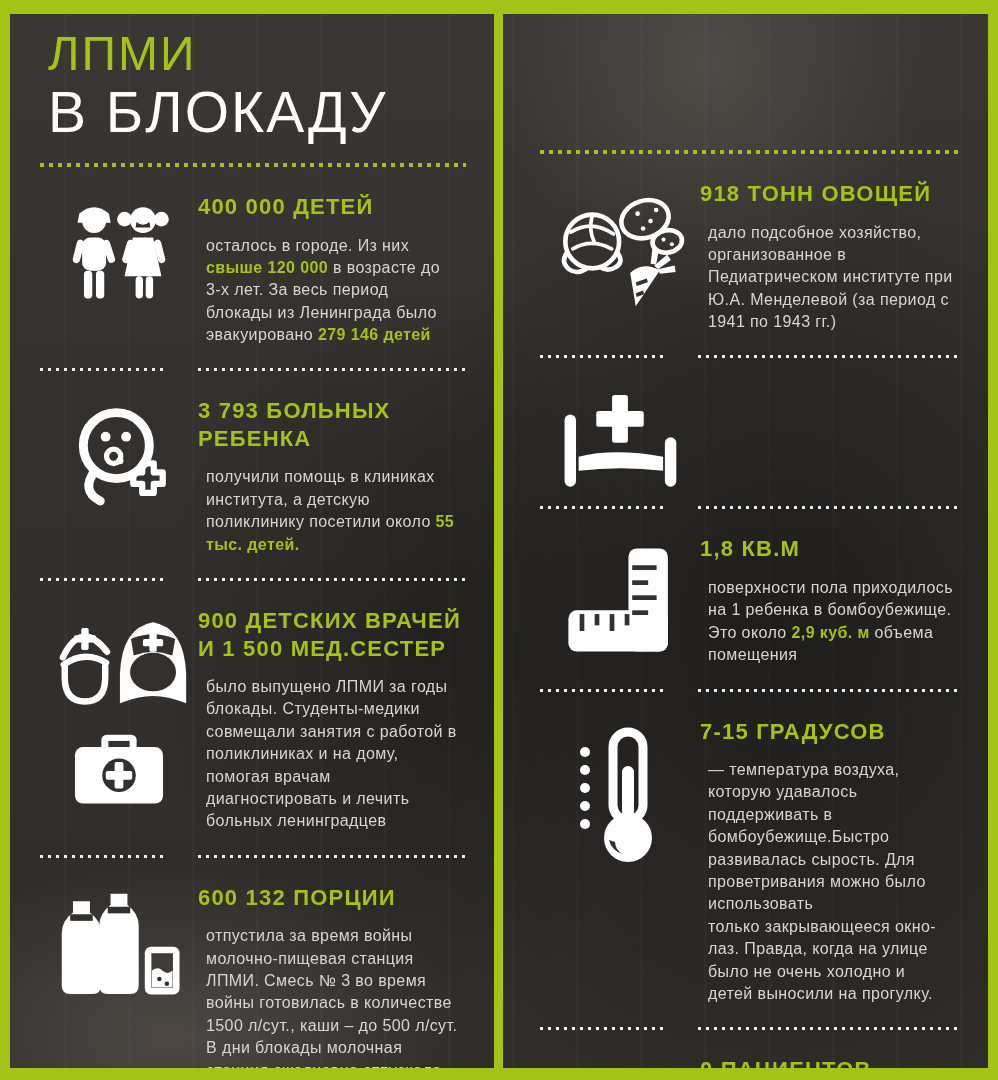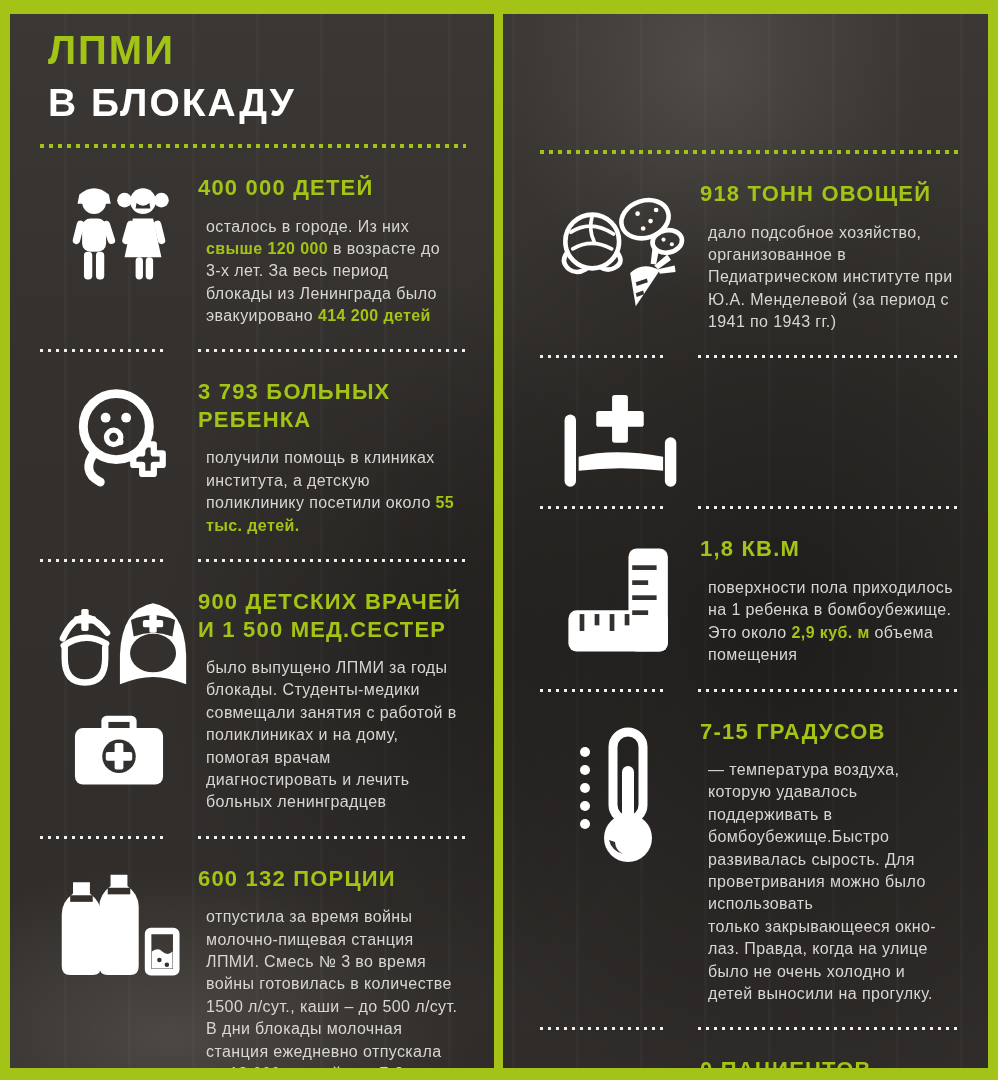--- a/index.html
+++ b/index.html
@@ -19,22 +19,22 @@
   .frame-bottom{bottom:0;left:0;right:0;height:12px;}
   .frame-left{top:0;left:0;bottom:0;width:10px;}
   .frame-right{top:0;right:0;bottom:0;width:10px;}
   .center-divider{top:0;bottom:0;left:494px;width:9px;}
 
   .col{position:absolute;z-index:2;}
   .col-left{left:40px;top:22px;width:426px;}
   .col-right{left:540px;top:150px;width:422px;}
 
   .title{line-height:1.0;margin:8px 0 0 8px;}
-  .title .t1{font-size:40px;font-weight:700;letter-spacing:2px;color:var(--accent,#a3c416);}
-  .title .t2{font-size:39px;font-weight:700;letter-spacing:2px;color:#ffffff;margin-top:13px;}
+  .title .t1{font-size:48px;font-weight:400;letter-spacing:2px;color:var(--accent,#a3c416);}
+  .title .t2{font-size:57px;font-weight:400;letter-spacing:2px;color:#ffffff;margin-top:6px;}
 
   .rule-green{height:4px;margin-top:22px;
     background:repeating-linear-gradient(90deg,var(--accent,#a3c416) 0 4px,transparent 4px 9px);}
   .col-right .rule-green{margin-top:0;}
 
   .section{display:flex;padding:16px 0 14px 0;}
   .icon-box{flex:0 0 158px;display:flex;flex-direction:column;align-items:center;padding-top:14px;row-gap:22px;}
   .col-right .icon-box{flex:0 0 160px;}
   .text-box{flex:1 1 auto;min-width:0;}
   .heading{margin:10px 0 14px 0;font-size:22px;font-weight:700;letter-spacing:1.2px;
@@ -90,21 +90,21 @@
             <path class="ic" d="M80,44 h22 l9,42 h-40 z"></path>
             <rect class="ic" x="83" y="86" width="8" height="24" rx="4"></rect>
             <rect class="ic" x="94" y="86" width="8" height="24" rx="4"></rect>
             <rect class="ic" x="71" y="46" width="8" height="26" rx="4" transform="rotate(16 75 59)"></rect>
             <rect class="ic" x="105" y="46" width="8" height="26" rx="4" transform="rotate(-14 109 59)"></rect>
           </g>
         </svg>
       </div>
       <div class="text-box">
         <h2 class="heading">400 000 ДЕТЕЙ</h2>
-        <p class="body"><span>осталось в городе. Из них </span><span class="hl">свыше 120 000</span><span> в возрасте до 3-х лет. За весь период блокады из Ленинграда было эвакуировано </span><span class="hl">414 200 детей</span></p>
+        <p class="body"><span>осталось в городе. Из них </span><span class="hl">свыше 120 000</span><span> в возрасте до 3-х лет. За весь период блокады из Ленинграда было эвакуировано </span><span class="hl">279 146 детей</span></p>
       </div>
     </div>
     <div class="sep">
         <div class="seg1"></div>
         <div class="seg2"></div>
       </div>
 
     <div class="section">
       <div class="icon-box">
         <svg width="116" height="116" viewBox="0 0 130 130">

